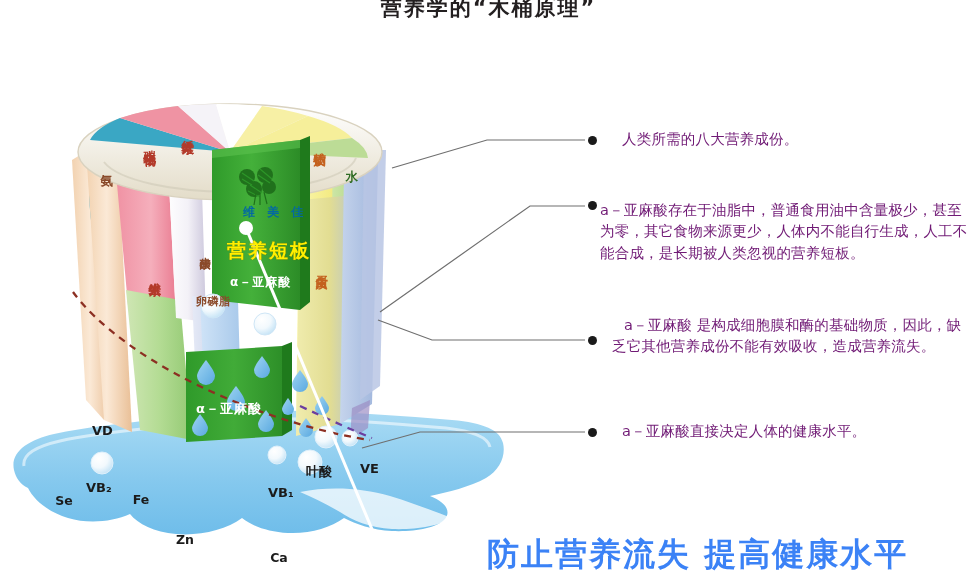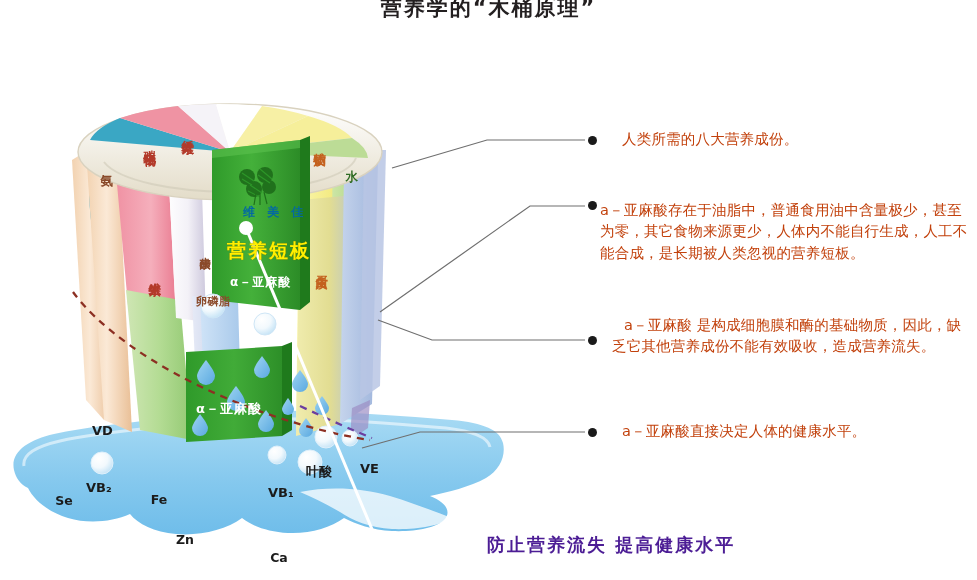--- a/index.html
+++ b/index.html
@@ -60,28 +60,28 @@
   }
 
   
   .bullet-block { position:absolute; }
   .bullet-dot {
     position:absolute; width:9px; height:9px; border-radius:50%;
     background:#1a1a1a;
   }
   .bullet-text {
     position:absolute;
-    font-size:14.5px; line-height:1.48; color:#c2410c;
+    font-size:14.5px; line-height:1.48; color:#701a75;
     letter-spacing:0.2px;
   }
 
   
   #slogan {
     position:absolute; left:487px; top:533px;
-    font-size:18px; font-weight:bold; color:#4c1d95;
+    font-size:32px; font-weight:bold; color:#3b82f6;
     letter-spacing:2px; white-space:nowrap;
   }
 </style>
 </head>
 <body>
 
 <div id="stage">
 
   <div id="title">营养学的“木桶原理”</div>
 
@@ -310,21 +310,21 @@
   <div class="vlabel orange" style="left:315px; top:265px;">蛋白质</div>
 
   <div class="gtext" id="brand-name">维 美 佳</div>
   <div class="gtext" id="short-board">营养短板</div>
   <div class="gtext" id="ala-top">α－亚麻酸</div>
   <div class="gtext" id="ala-bot">α－亚麻酸</div>
 
   <div class="pool-label" style="left:92px;  top:423px;text-align:right;">VD</div>
   <div class="bubble-label" style="left:51px; top:456px; width:26px; height:26px;">Se</div>
   <div class="pool-label" style="left:86px;  top:480px;">VB₂</div>
-  <div class="bubble-label" style="left:146px; top:455px; width:26px; height:26px;text-align:right;">Fe</div>
+  <div class="bubble-label" style="left:128px; top:455px; width:26px; height:26px;text-align:right;">Fe</div>
   <div class="bubble-label" style="left:172px; top:495px; width:26px; height:26px;">Zn</div>
   <div class="pool-label" style="left:268px; top:485px;">VB₁</div>
   <div class="bubble-label" style="left:266px; top:513px; width:26px; height:26px;">Ca</div>
   <div class="pool-label" style="left:306px; top:463px;">叶酸</div>
   <div class="pool-label" style="left:360px; top:461px;">VE</div>
 
   <div class="bullet-block">
     <span class="bullet-dot" style="left:588px; top:136px;"></span>
     <div class="bullet-text" style="left:622px; top:129px; width:340px;">人类所需的八大营养成份。</div>
   </div>

